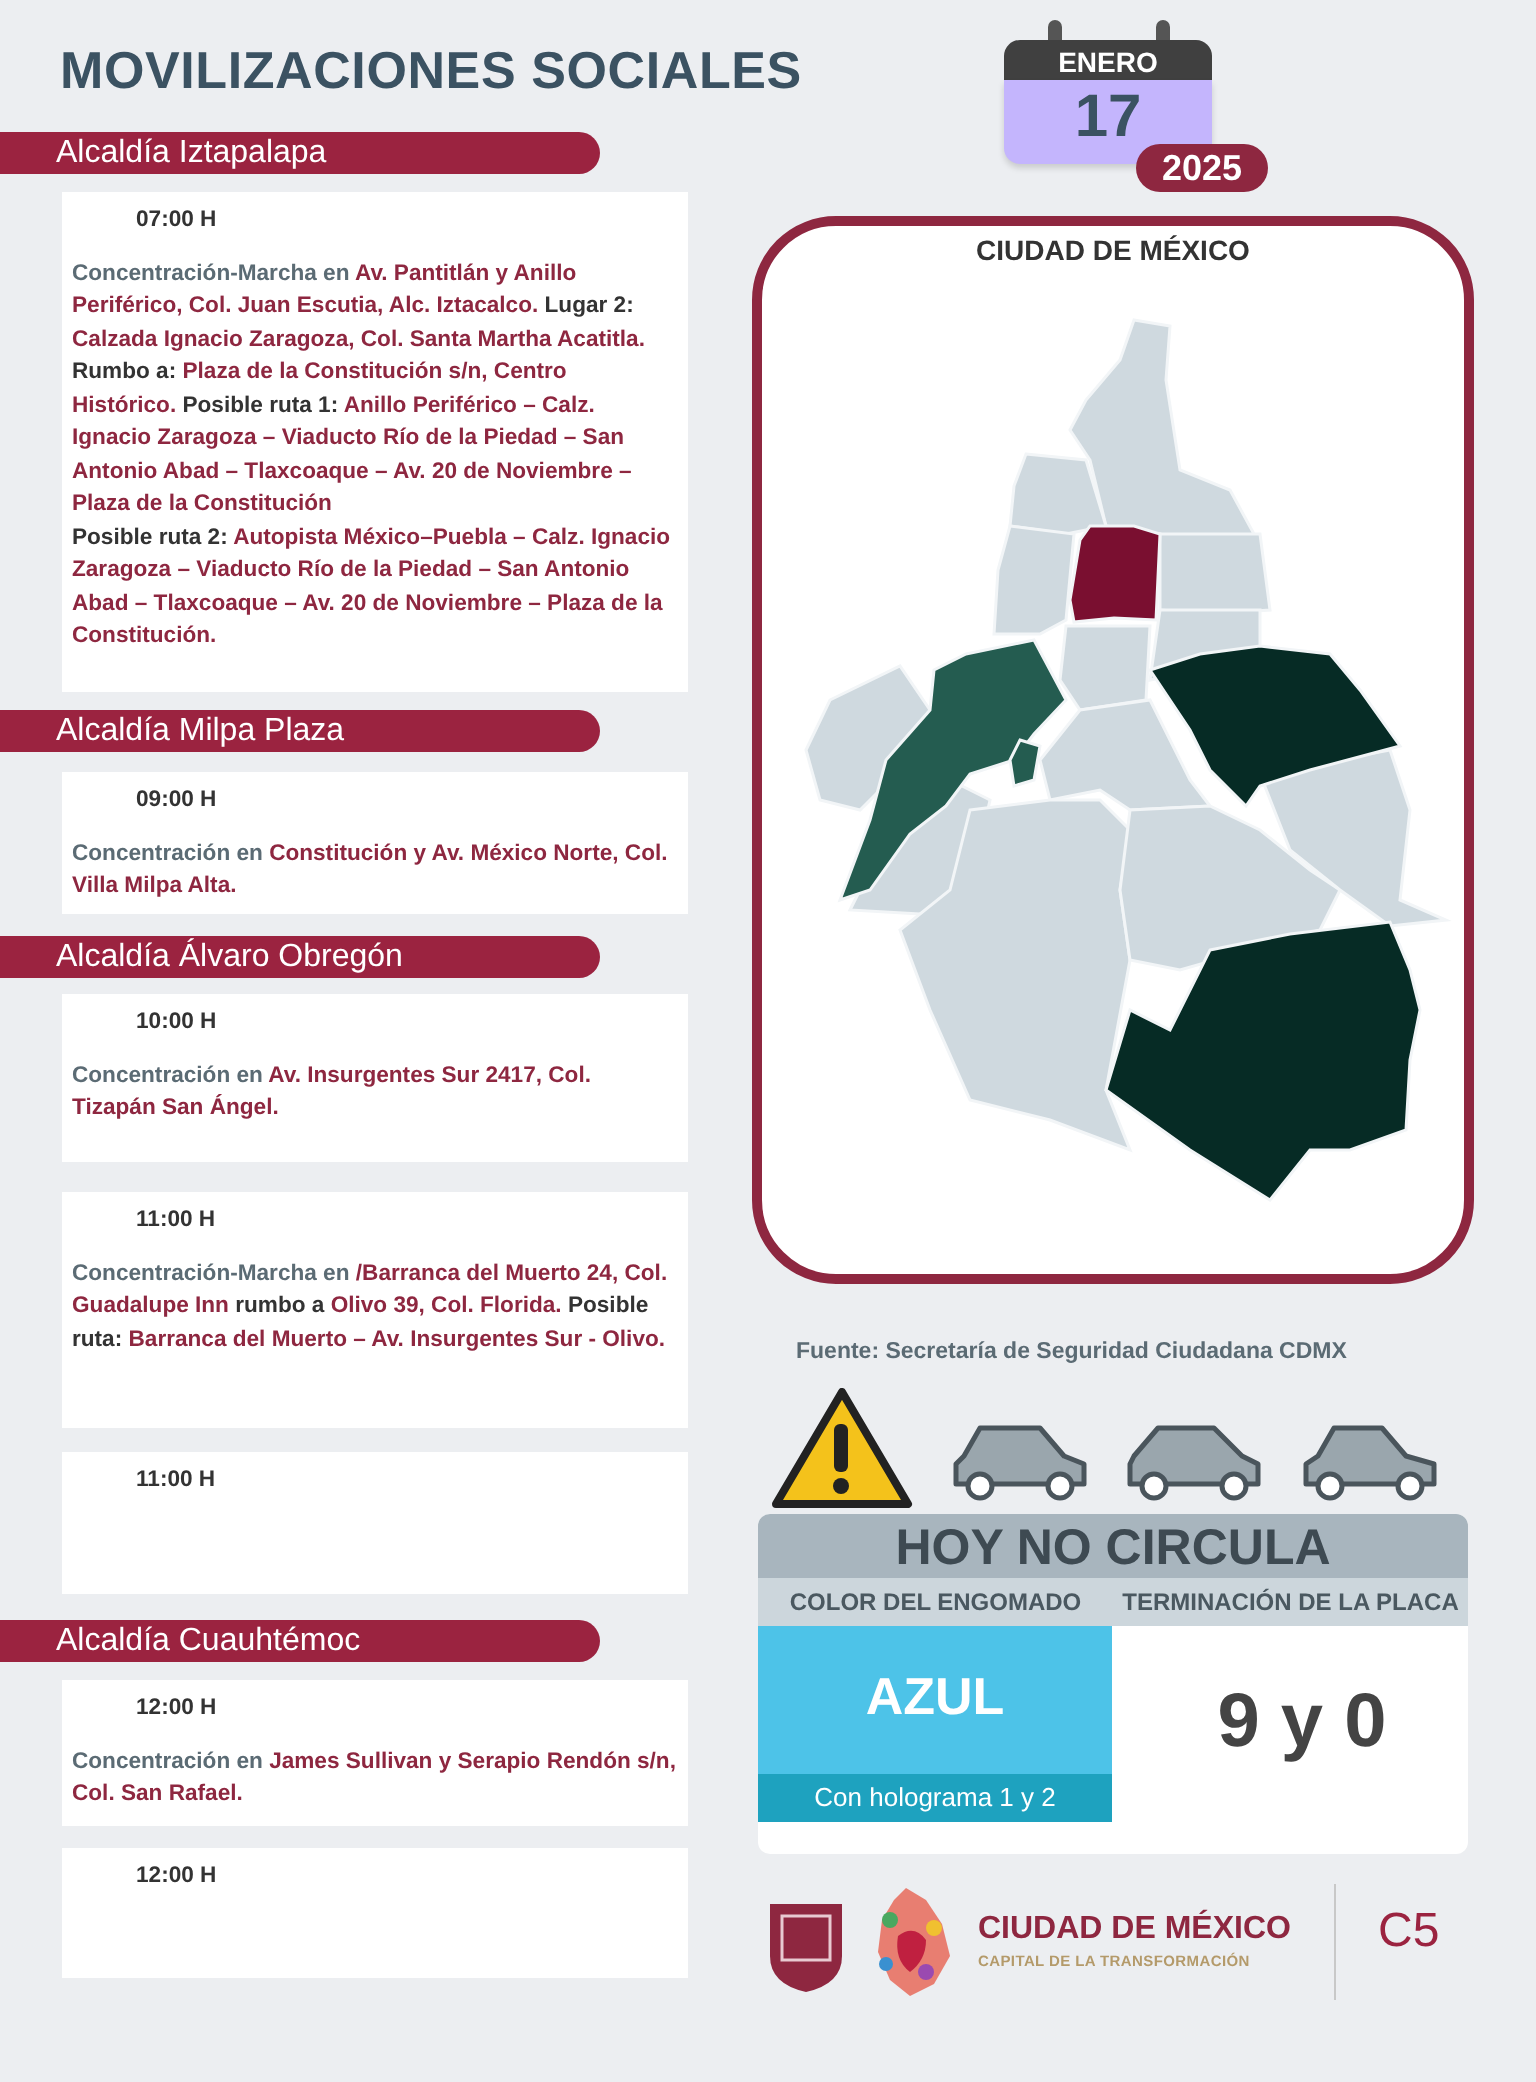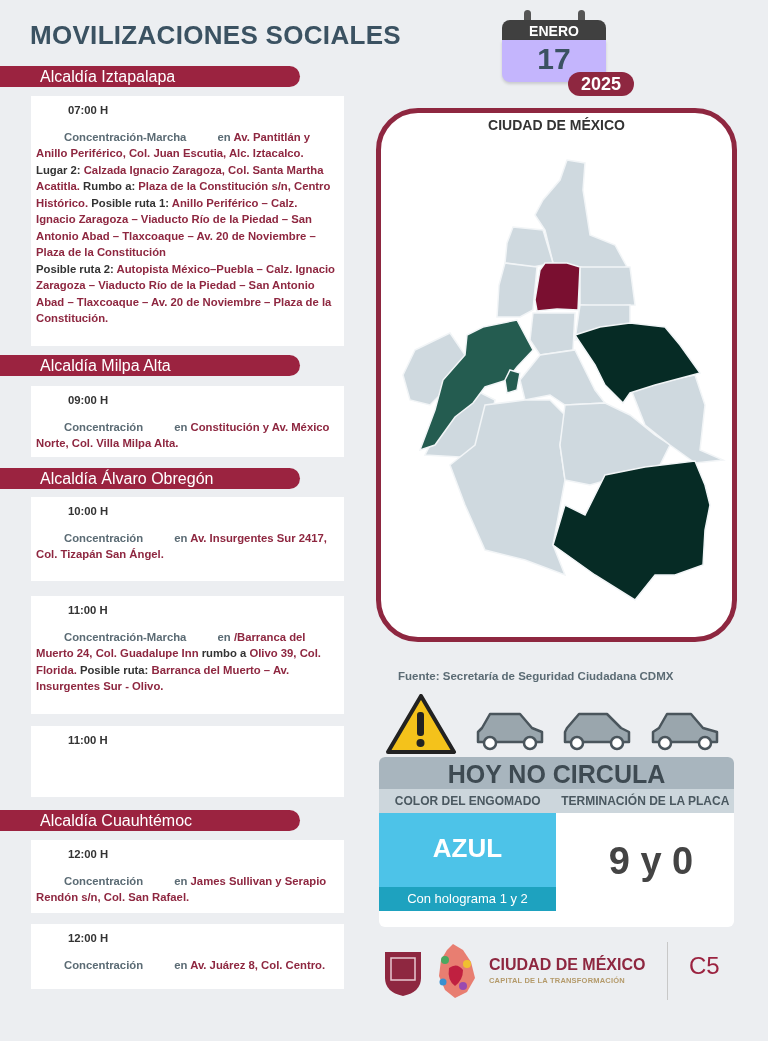--- a/index.html
+++ b/index.html
@@ -30,30 +30,30 @@
     box-shadow: 0 2px 3px rgba(0,0,0,0.15);
   }
   .cal .year {
     position: absolute; left: 66px; top: 62px; width: 66px; height: 24px;
     background: #8e2740; color: #fff; border-radius: 12px;
     font-weight: bold; font-size: 18px; text-align: center; line-height: 24px;
   }
   .section-bar {
     position: absolute; left: 0; width: 300px; height: 21px;
     background: #9b2340; border-radius: 0 11px 11px 0;
-    color: #fff; font-size: 16px; padding-left: 40px; line-height: 21px;
+    color: #fff; font-size: 16px; padding-left: 28px; line-height: 21px;
   }
   .card {
     position: absolute; left: 31px; width: 313px; background: #fff;
     padding: 6px 6px 6px 5px;
     font-size: 11.3px; line-height: 16.5px; font-weight: bold;
   }
   .card .time { color: #333; margin-bottom: 10px; margin-left: 32px; }
   .card .txt .k { color: #333; }
-  .card .txt .g { color: #5b6b74; margin-left: 28px; }
+  .card .txt .g { color: #5b6b74; }
   .card .txt .r { color: #8e2740; }
   .map-frame {
     position: absolute; left: 376px; top: 108px; width: 361px; height: 534px;
     border: 5px solid #8e2740; border-radius: 42px; background: #fff;
   }
   .map-title {
     position: absolute; left: 0; right: 0; top: 4px; text-align: center;
     font-weight: bold; font-size: 14px; color: #333;
   }
   .map-svg { position: absolute; left: 0; top: 0; }
@@ -105,21 +105,21 @@
   <div class="body">17</div>
   <div class="year">2025</div>
 </div>
 
 <div class="section-bar" style="top:66px">Alcaldía Iztapalapa</div>
 <div class="card" style="top:96px;height:250px">
   <div class="time">07:00 H</div>
   <div class="txt"><span class="g">Concentración-Marcha</span><span class="g"> en </span><span class="r">Av. Pantitlán y Anillo Periférico, Col. Juan Escutia, Alc. Iztacalco.</span><span class="k"> Lugar 2: </span><span class="r">Calzada Ignacio Zaragoza, Col. Santa Martha Acatitla.</span><span class="k"> Rumbo a: </span><span class="r">Plaza de la Constitución s/n, Centro Histórico.</span><span class="k"> Posible ruta 1: </span><span class="r">Anillo Periférico – Calz. Ignacio Zaragoza – Viaducto Río de la Piedad – San Antonio Abad – Tlaxcoaque – Av. 20 de Noviembre – Plaza de la Constitución</span><br><span class="k">Posible ruta 2: </span><span class="r">Autopista México–Puebla – Calz. Ignacio Zaragoza – Viaducto Río de la Piedad – San Antonio Abad – Tlaxcoaque – Av. 20 de Noviembre – Plaza de la Constitución.</span></div>
 </div>
 
-<div class="section-bar" style="top:355px">Alcaldía Milpa Alta</div>
+<div class="section-bar" style="top:355px">Alcaldía Milpa Plaza</div>
 <div class="card" style="top:386px;height:71px">
   <div class="time">09:00 H</div>
   <div class="txt"><span class="g">Concentración</span><span class="g"> en </span><span class="r">Constitución y Av. México Norte, Col. Villa Milpa Alta.</span></div>
 </div>
 
 <div class="section-bar" style="top:468px">Alcaldía Álvaro Obregón</div>
 <div class="card" style="top:497px;height:84px">
   <div class="time">10:00 H</div>
   <div class="txt"><span class="g">Concentración</span><span class="g"> en </span><span class="r">Av. Insurgentes Sur 2417, Col. Tizapán San Ángel.</span></div>
 </div>
@@ -131,21 +131,20 @@
   <div class="time">11:00 H</div>
 </div>
 
 <div class="section-bar" style="top:810px">Alcaldía Cuauhtémoc</div>
 <div class="card" style="top:840px;height:73px">
   <div class="time">12:00 H</div>
   <div class="txt"><span class="g">Concentración</span><span class="g"> en </span><span class="r">James Sullivan y Serapio Rendón s/n, Col. San Rafael.</span></div>
 </div>
 <div class="card" style="top:924px;height:65px">
   <div class="time">12:00 H</div>
-  <div class="txt"><span class="g">Concentración</span><span class="g"> en </span><span class="r">Av. Juárez 8, Col. Centro.</span></div>
 </div>
 
 <div class="map-frame">
   <div class="map-title">CIUDAD DE MÉXICO</div>
   <svg class="map-svg" width="351" height="524" viewBox="376 108 351 524">
     <g stroke="#f2f5f7" stroke-width="1.5" fill="#cfd9df">
 
       <path d="M562,155 L580,158 L578,185 L585,230 L610,240 L622,262 L598,268 L575,262 L548,258 L540,225 L530,210 L538,195 L555,175 Z"></path>
 
       <path d="M508,222 L538,225 L548,258 L528,262 L500,258 L502,238 Z"></path>

